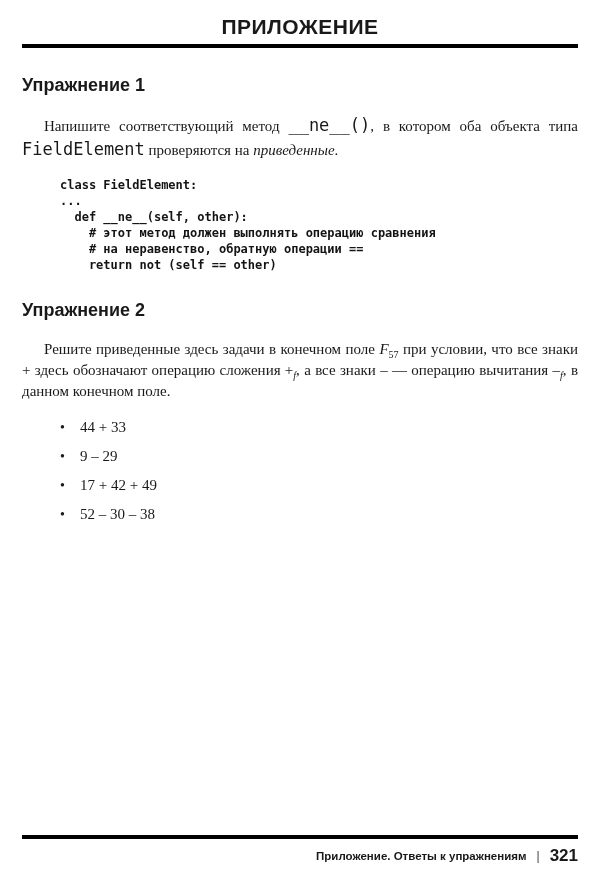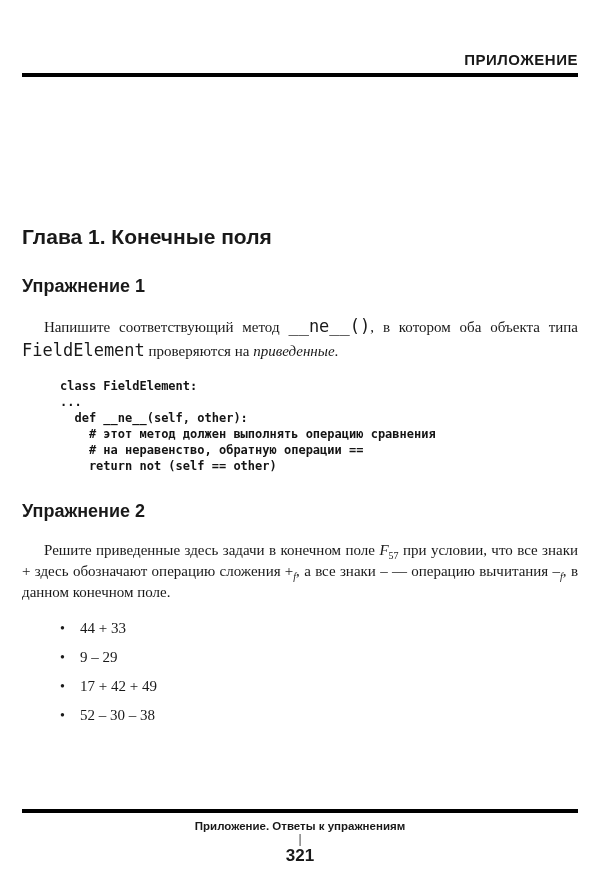--- a/index.html
+++ b/index.html
@@ -8,26 +8,25 @@
     width: 600px;
     height: 888px;
     background: #ffffff;
     color: #191919;
     font-family: "Liberation Serif", serif;
     overflow: hidden;
   }
   .inner { padding: 15px 22px 0 22px; }
 
   .running-head {
-    text-align: right;
+    text-align: center;
     font-family: "Liberation Sans", sans-serif;
     font-weight: 700;
-    font-size: 15px;
+    font-size: 21px;
     letter-spacing: 0.5px;
-    margin-top: 36px;
   }
   .top-rule { height: 4px; background: #000; margin-top: 5px; }
   .page-title {
     text-align: right;
     font-family: "Liberation Sans", sans-serif;
     font-weight: 700;
     font-size: 30px;
     line-height: 1.15;
     margin-top: 13px;
   }
@@ -78,36 +77,34 @@
 
   .footer { position: absolute; left: 22px; right: 22px; bottom: 22px; }
   .footer-rule { height: 4px; background: #000; }
   .footer-line {
     display: flex;
     justify-content: flex-end;
     align-items: center;
     margin-top: 7px;
     font-family: "Liberation Sans", sans-serif;
     font-weight: 700;
-    flex-direction: column;
   }
   .footer-title { font-size: 11.5px; }
   .footer-sep { font-weight: 400; color: #444; margin: 0 10px; font-size: 12px; }
   .footer-page { font-size: 17px; }
 </style>
 </head>
 <body>
 
 <div class="page">
   <div class="inner">
 
     <div class="running-head">ПРИЛОЖЕНИЕ</div>
     <div class="top-rule"></div>
 
-    <h2 class="chapter-heading">Глава 1. Конечные поля</h2>
 
     <h3 class="exercise-heading">Упражнение 1</h3>
     <p class="body-para"><span>Напишите соответствующий метод </span><code class="inline">__ne__()</code><span>, в котором оба объекта типа </span><code class="inline">FieldElement</code><span> проверяются на </span><span class="italic">приведенные</span><span>.</span></p>
     <pre class="code-block code-1">class FieldElement:
 ...
   def __ne__(self, other):
     # этот метод должен выполнять операцию сравнения
     # на неравенство, обратную операции ==
     return not (self == other)</pre>
 

